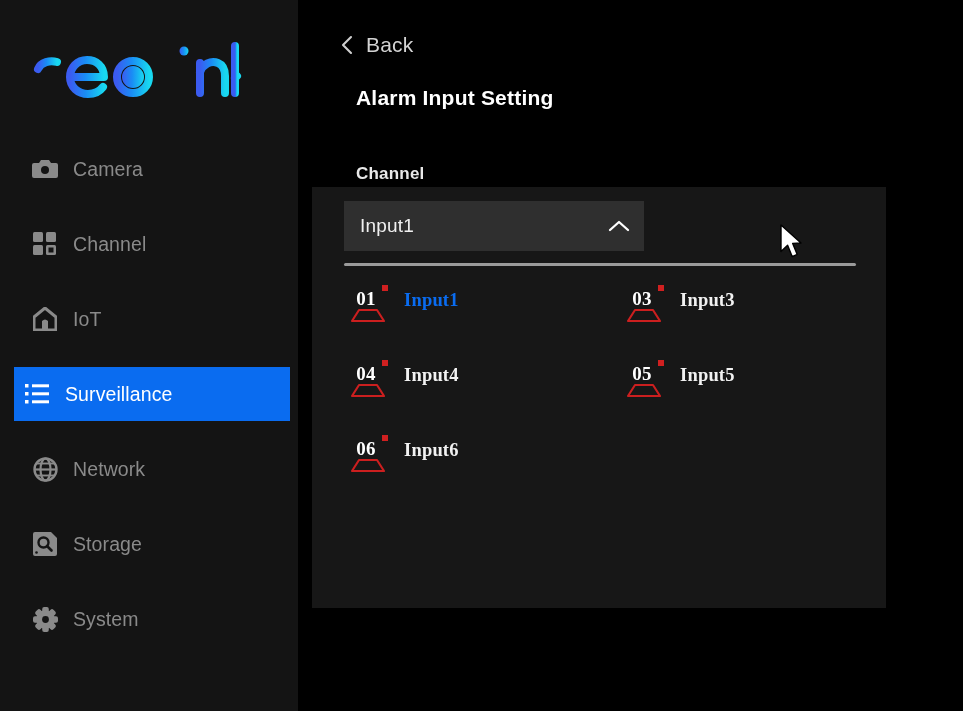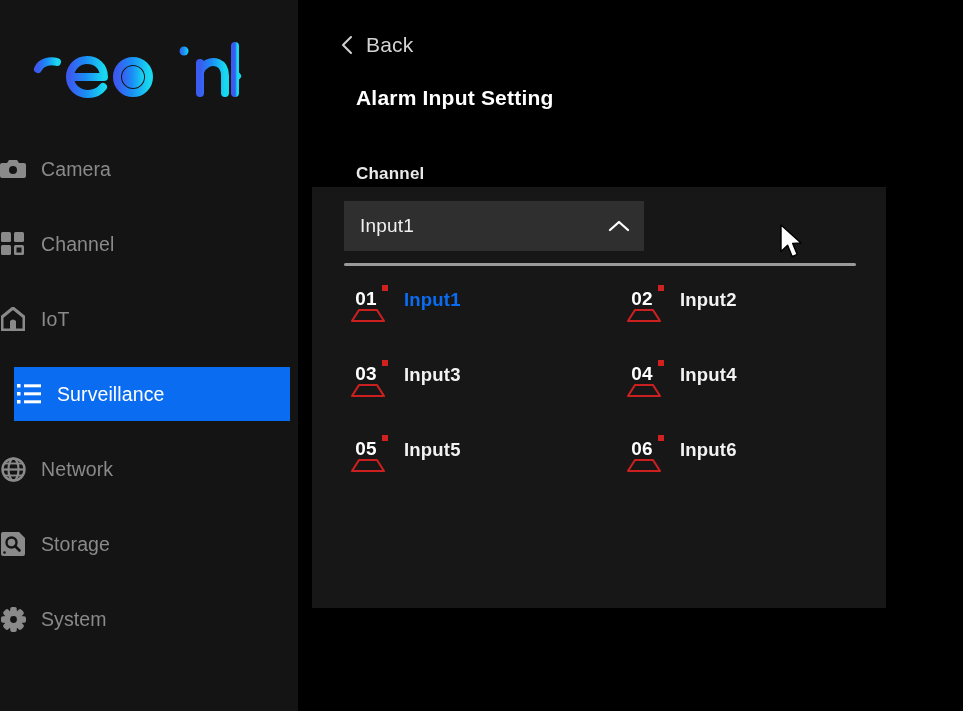--- a/index.html
+++ b/index.html
@@ -46,29 +46,30 @@
     left: 0;
     top: 142px;
     width: 298px;
   }
   .nav-item {
     position: relative;
     display: flex;
     align-items: center;
     height: 54px;
     margin-bottom: 21px;
+    padding-left: 32px;
     box-sizing: border-box;
     color: #8a8a8a;
   }
   .nav-item.active {
     background: #0a6cf0;
     color: #ffffff;
     margin-left: 14px;
     margin-right: 8px;
-    padding-left: 2px;
+    padding-left: 10px;
     width: 276px;
   }
   .nav-icon {
     width: 26px;
     height: 26px;
     flex: 0 0 26px;
     margin-right: 15px;
     display: flex;
     align-items: center;
     justify-content: center;
@@ -173,20 +174,21 @@
 
   .options-grid {
     position: absolute;
     left: 0;
     top: 96px;
     width: 574px;
     display: grid;
     grid-template-columns: 276px 276px;
     grid-auto-rows: 75px;
     column-gap: 0px;
+    font-family: Liberation Serif, serif;
   }
   .option {
     display: flex;
     align-items: flex-start;
     padding-left: 34px;
     box-sizing: border-box;
   }
   .opt-icon {
     position: relative;
     width: 48px;
@@ -419,30 +421,20 @@
           <span class="opt-icon">
             <svg width="48" height="44" viewBox="0 0 48 44" xmlns="http://www.w3.org/2000/svg">
               <path d="M6 38 L13 27 L31 27 L38 38 Z" fill="none" stroke="#cc1f1f" stroke-width="2.1" stroke-linejoin="round"></path>
             </svg>
             <span class="opt-dot"></span>
             <span class="opt-num">01</span>
           </span>
           <span class="opt-label">Input1</span>
         </div>
 
-        <div class="option">
-          <span class="opt-icon">
-            <svg width="48" height="44" viewBox="0 0 48 44" xmlns="http://www.w3.org/2000/svg">
-              <path d="M6 38 L13 27 L31 27 L38 38 Z" fill="none" stroke="#cc1f1f" stroke-width="2.1" stroke-linejoin="round"></path>
-            </svg>
-            <span class="opt-dot"></span>
-            <span class="opt-num">02</span>
-          </span>
-          <span class="opt-label">Input2</span>
-        </div>
 
         <div class="option">
           <span class="opt-icon">
             <svg width="48" height="44" viewBox="0 0 48 44" xmlns="http://www.w3.org/2000/svg">
               <path d="M6 38 L13 27 L31 27 L38 38 Z" fill="none" stroke="#cc1f1f" stroke-width="2.1" stroke-linejoin="round"></path>
             </svg>
             <span class="opt-dot"></span>
             <span class="opt-num">03</span>
           </span>
           <span class="opt-label">Input3</span>

